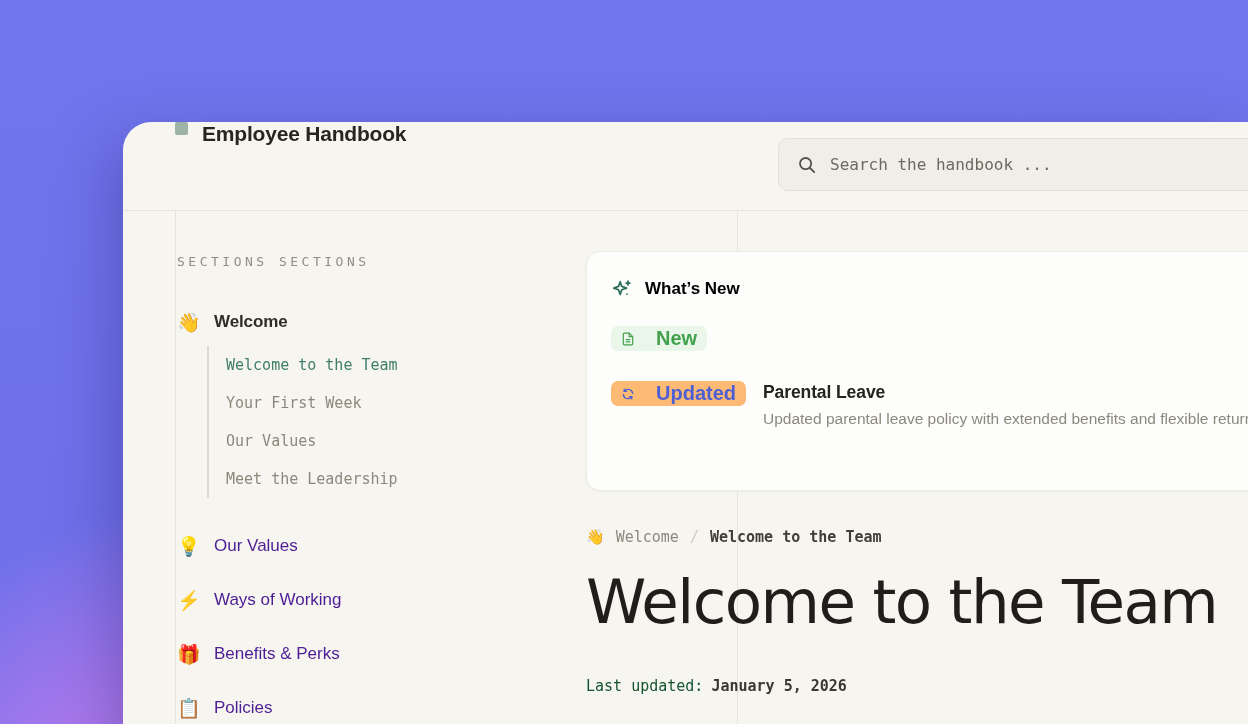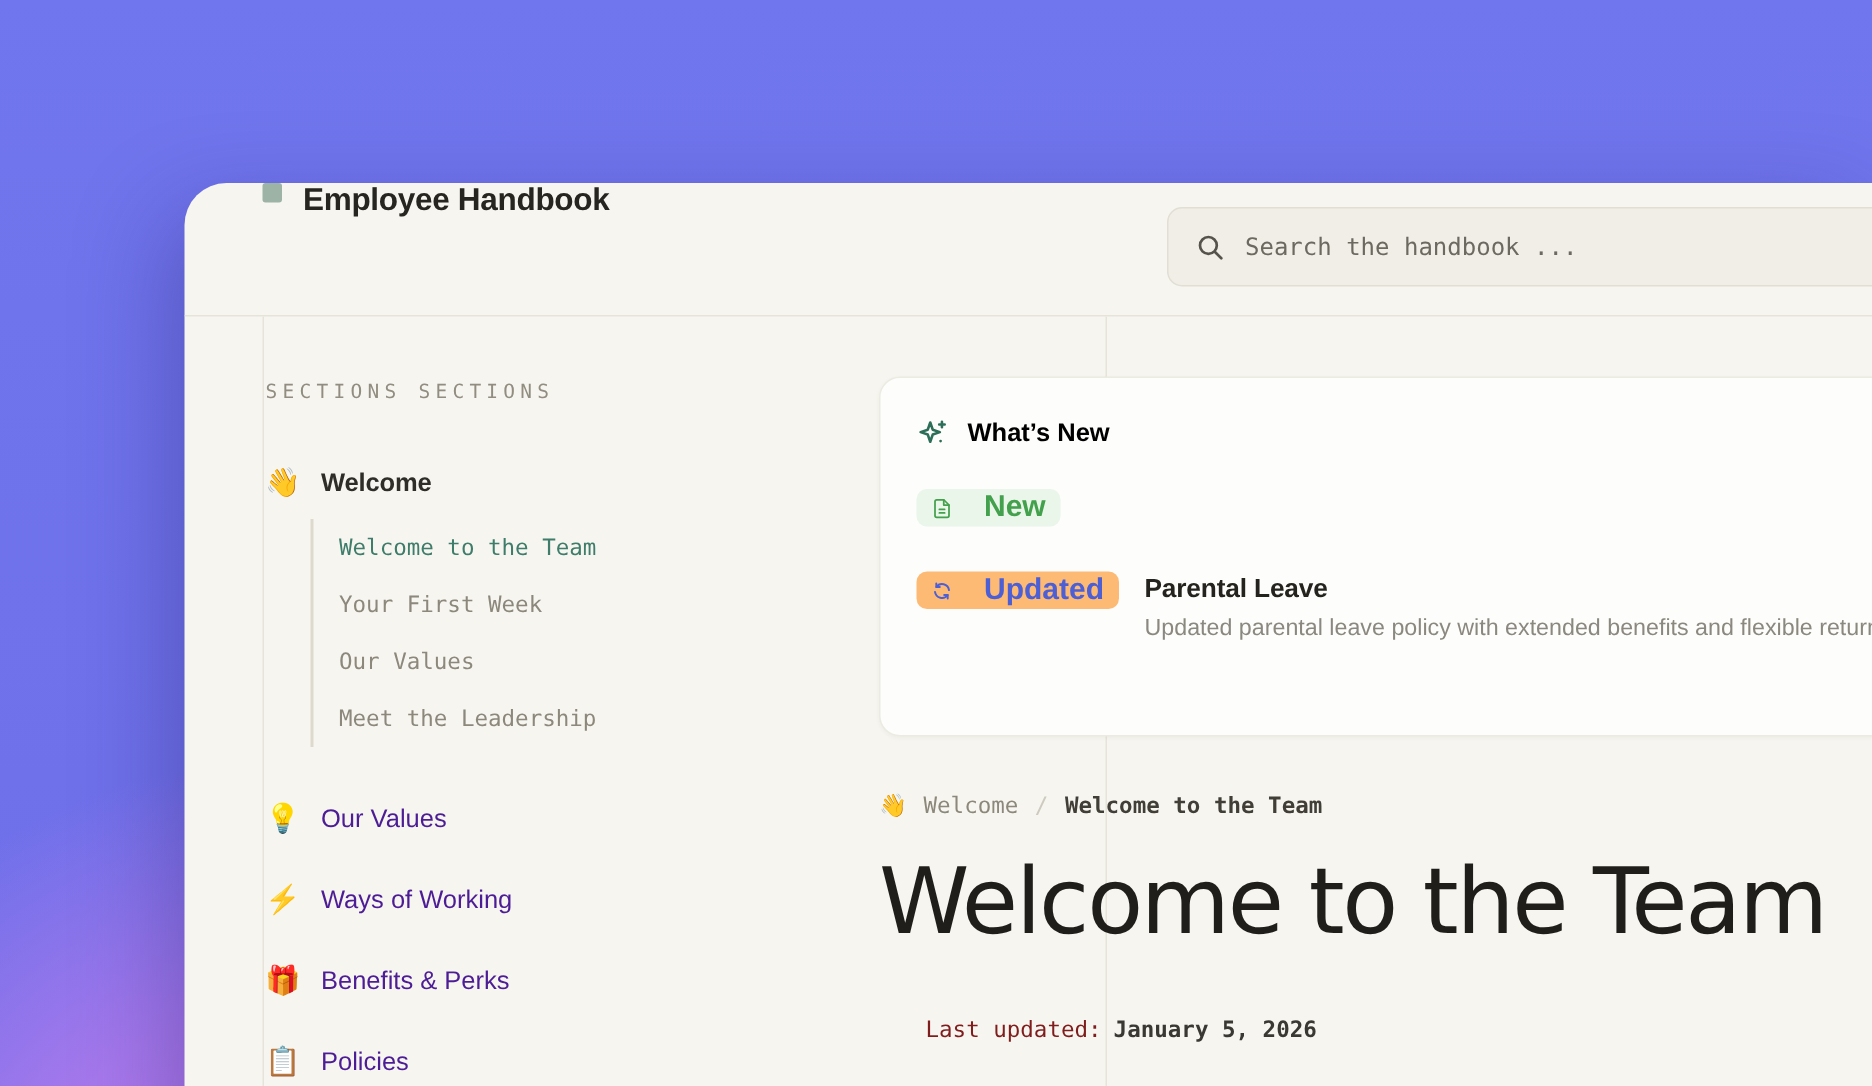--- a/index.html
+++ b/index.html
@@ -95,21 +95,21 @@
 
   .page-title{
     margin-top:20px; font-family:"DejaVu Sans", "Liberation Sans", sans-serif;
     font-size:61px; font-weight:400; color:#1f1e1a; letter-spacing:-1.5px;
     white-space:nowrap;
   }
   .last-updated{
     margin-top:40px; font-family:"DejaVu Sans Mono", monospace; font-size:15px;
     white-space:nowrap;
   }
-  .last-updated .lu-label{ color:#7f1d1d;margin-left:31px; }
+  .last-updated .lu-label{ color:#14532d; }
   .last-updated .lu-value{ color:#3a3833; font-weight:700; margin-left:8px; }
 </style>
 </head>
 <body>
 
 <div class="window">
 
   <div class="win-header">
     <div class="logo-mark"></div>
     <div class="app-title">Employee Handbook</div>

